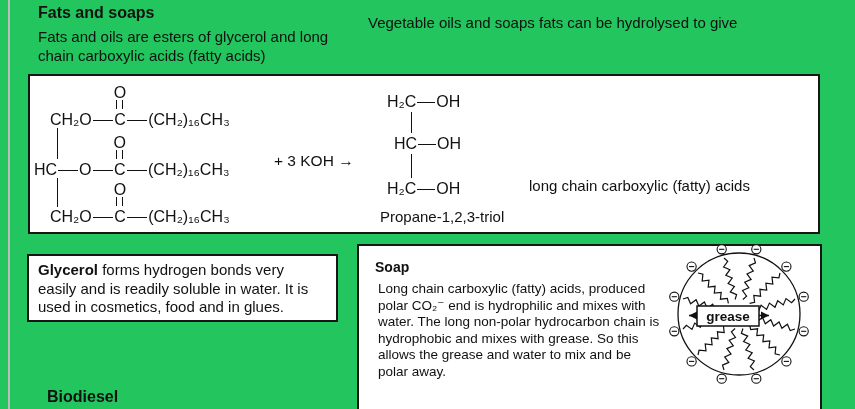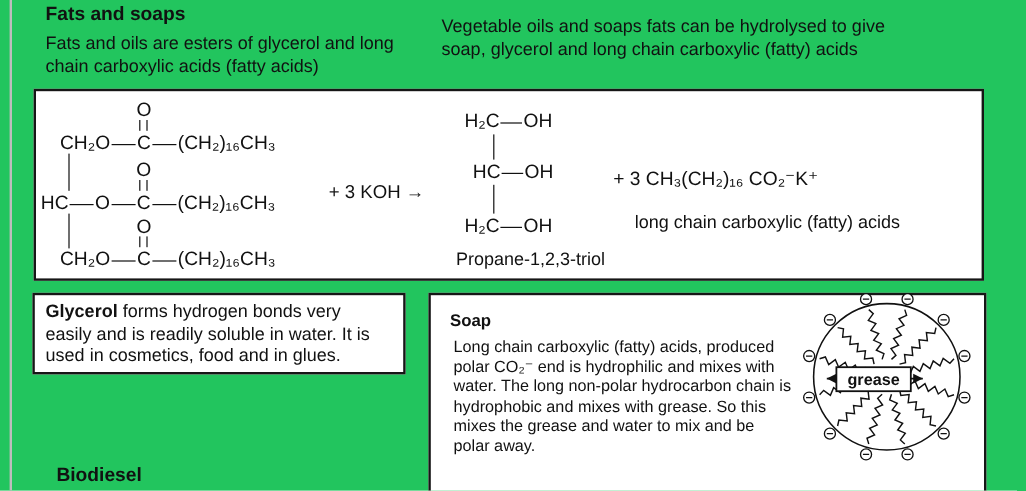--- a/index.html
+++ b/index.html
@@ -33,21 +33,20 @@
 
   <div class="margin-rule"></div>
 
   <div class="abs b nw" style="left:38px;top:4px;font-size:16px">Fats and soaps</div>
   <div class="abs" style="left:38px;top:27px">
     <div class="t15 nw">Fats and oils are esters of glycerol and long</div>
     <div class="t15 nw">chain carboxylic acids (fatty acids)</div>
   </div>
   <div class="abs" style="left:368px;top:13px">
     <div class="t15 nw">Vegetable oils and soaps fats can be hydrolysed to give</div>
-    <div class="t15 nw">soap, glycerol and long chain carboxylic (fatty) acids</div>
   </div>
 
   <div class="box" style="left:28px;top:74px;width:792px;height:160px">
 
     <div>
       <div class="chem-row" style="left:20px;top:10px">
         <span>CH₂O</span>
         <div class="hbond"></div>
         <span class="carbonyl">
           <span class="co-o">O</span>
@@ -104,38 +103,37 @@
       <div class="chem-row" style="left:357px;top:103px">
         <span>H₂C</span>
         <div class="hbond g"></div>
         <span>OH</span>
       </div>
       <div class="vbond" style="left:381px;top:36px;height:21px"></div>
       <div class="vbond" style="left:381px;top:78px;height:24px"></div>
       <div class="abs t15 nw" style="left:350px;top:131px">Propane-1,2,3-triol</div>
     </div>
 
-    <div class="abs t16 nw" style="left:481px;top:64px">+  3 CH₃(CH₂)₁₆ CO₂⁻K⁺</div>
     <div class="abs t15 nw" style="left:499px;top:100px">long chain carboxylic (fatty) acids</div>
   </div>
 
-  <div class="box" style="left:27px;top:244px;width:311px;height:68px;padding:5px 0 12px 9px">
+  <div class="box" style="left:27px;top:254px;width:311px;height:68px;padding:5px 0 12px 9px">
     <div class="gly-line"><span class="b">Glycerol</span><span> forms hydrogen bonds very</span></div>
     <div class="gly-line">easily and is readily soluble in water. It is</div>
     <div class="gly-line">used in cosmetics, food and in glues.</div>
   </div>
 
   <div class="box" style="left:357px;top:244px;width:465px;height:175px">
     <div class="abs b nw" style="left:16px;top:13px;font-size:14px">Soap</div>
     <div class="abs" style="left:19px;top:35px">
       <div class="soap-line">Long chain carboxylic (fatty) acids, produced</div>
       <div class="soap-line">polar CO₂⁻ end is hydrophilic and mixes with</div>
       <div class="soap-line">water. The long non-polar hydrocarbon chain is</div>
       <div class="soap-line">hydrophobic and mixes with grease. So this</div>
-      <div class="soap-line">mixes the grease and water to mix and be</div>
+      <div class="soap-line">allows the grease and water to mix and be</div>
       <div class="soap-line">polar away.</div>
     </div>
   </div>
 
   <svg id="micelle" class="abs" style="left:664px;top:242px" width="152" height="152" viewBox="0 0 152 152">
     <circle cx="75" cy="72" r="61" fill="none" stroke="#111" stroke-width="1.3"></circle>
       <polyline points="90.0,128.0 86.3,124.6 90.4,119.0 84.1,116.3 88.2,110.7 81.8,108.0 85.9,102.4 79.6,99.6 83.7,94.1 77.4,91.3 78.9,86.5" fill="none" stroke="#111" stroke-width="1.2"></polyline>
       <circle cx="92.3" cy="136.7" r="4.6" fill="#fff" stroke="#111" stroke-width="1.1"></circle>
       <line x1="89.7" y1="136.7" x2="94.9" y2="136.7" stroke="#111" stroke-width="1.1"></line>
       <polyline points="60.0,128.0 58.5,123.2 64.8,120.4 60.7,114.9 67.0,112.1 62.9,106.6 69.3,103.8 65.2,98.3 71.5,95.5 67.4,89.9 71.1,86.5" fill="none" stroke="#111" stroke-width="1.2"></polyline>

